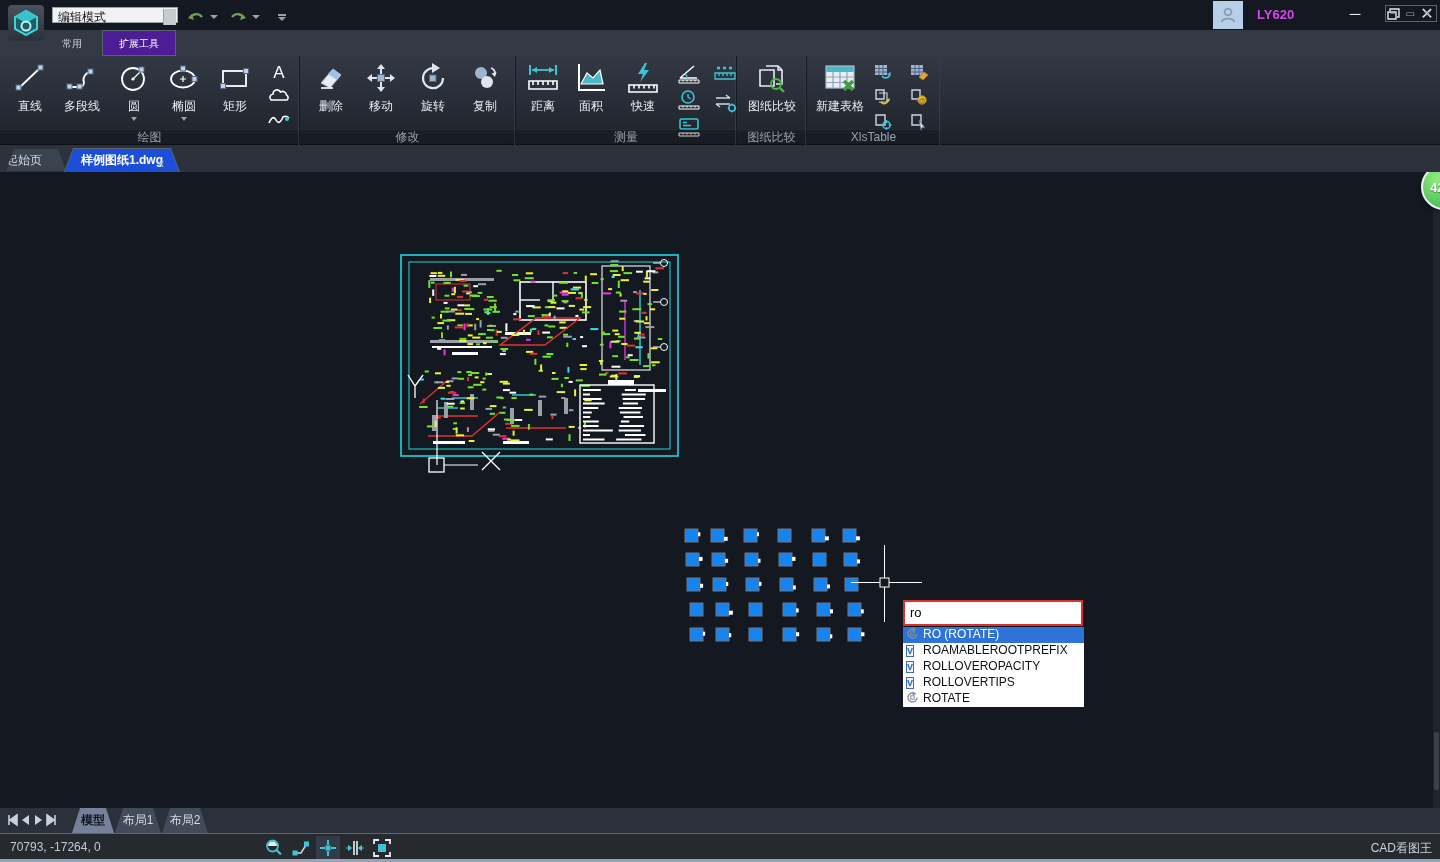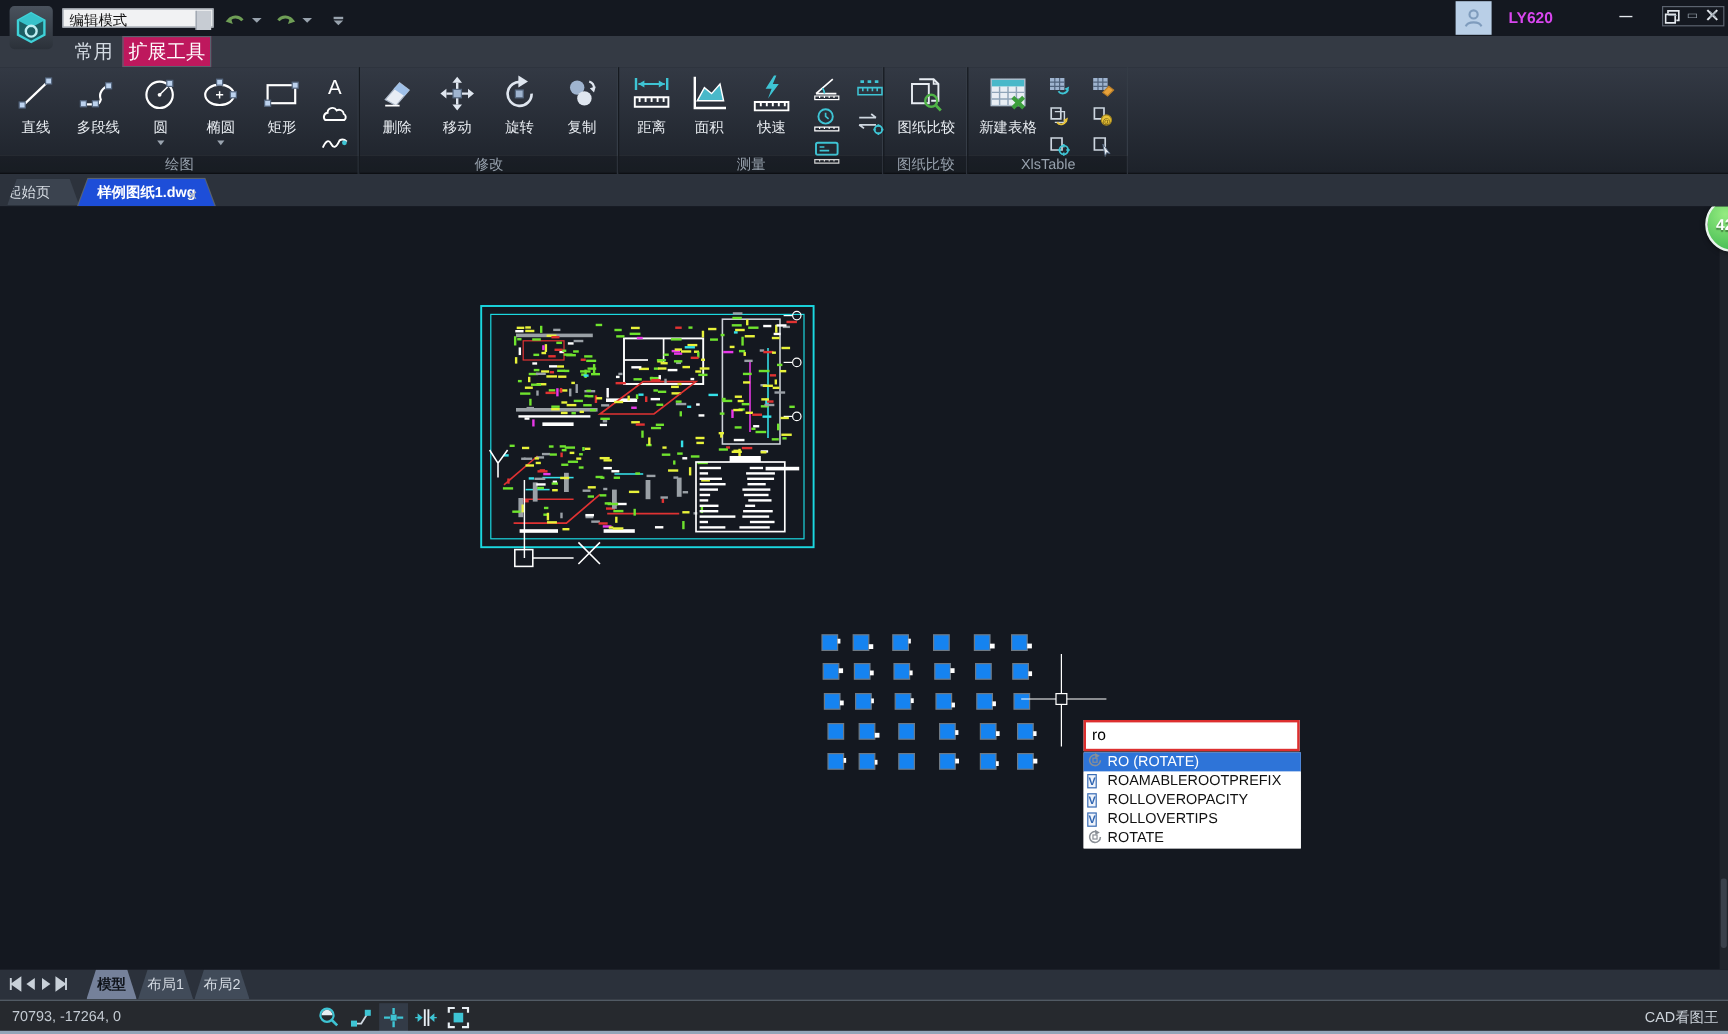--- a/index.html
+++ b/index.html
@@ -20,22 +20,22 @@
   .app-title { position:absolute; left:0; top:0; width:1440px; height:30px; text-align:center; line-height:30px;
                color:#bcc4cd; font-size:13px; pointer-events:none; }
   .avatar { position:absolute; left:1213px; top:1px; width:30px; height:28px; background:#b9cfe7;
             display:flex; align-items:center; justify-content:center; }
   .username { position:absolute; left:1257px; top:0; height:30px; line-height:30px; color:#d946ef; font-size:13px; font-weight:bold; }
   .winbtn { position:absolute; top:2px; width:30px; height:24px; color:#e4e9ee; font-size:15px; text-align:center; line-height:24px; }
   .docwin-box { position:absolute; right:3px; top:5px; width:52px; height:17px; border:1px solid #5b636f;
                 display:flex; align-items:center; justify-content:space-around; color:#9aa4ae; font-size:10px; line-height:15px; }
 
   
-  .rtab { position:absolute; top:32px; height:24px; padding:0 12px; color:#d4dbe3; font-size:16px; line-height:24px; }
-  .rtab.active { top:30px; height:26px; background:#be185d; border:1px solid #59626e; color:#fff; line-height:25px; }
+  .rtab { position:absolute; top:32px; height:24px; padding:0 12px; color:#d4dbe3; font-size:10px; line-height:24px; }
+  .rtab.active { top:30px; height:26px; background:#4c1d95; border:1px solid #59626e; color:#fff; line-height:25px; }
 
   
   .ribbon { position:absolute; left:0; top:56px; width:1440px; height:89px;
             background:linear-gradient(#333944,#1d222a); border-bottom:1px solid #101317; }
   .panel { position:absolute; top:0; height:89px; border-right:1px solid #161a20; box-shadow:inset -1px 0 0 #353c46; }
   .panel-label { position:absolute; left:0; bottom:0; width:100%; height:16px; background:rgba(0,0,0,.17);
                  border-top:1px solid rgba(255,255,255,.05); color:#97a1ad; font-size:12px; text-align:center; line-height:15px; }
   .rbtn { position:absolute; top:4px; display:flex; flex-direction:column; align-items:center; }
   .rbtn .ric { width:36px; height:36px; }
   .rbtn .rlb { color:#e9edf2; font-size:12px; margin-top:2px; white-space:nowrap; }

